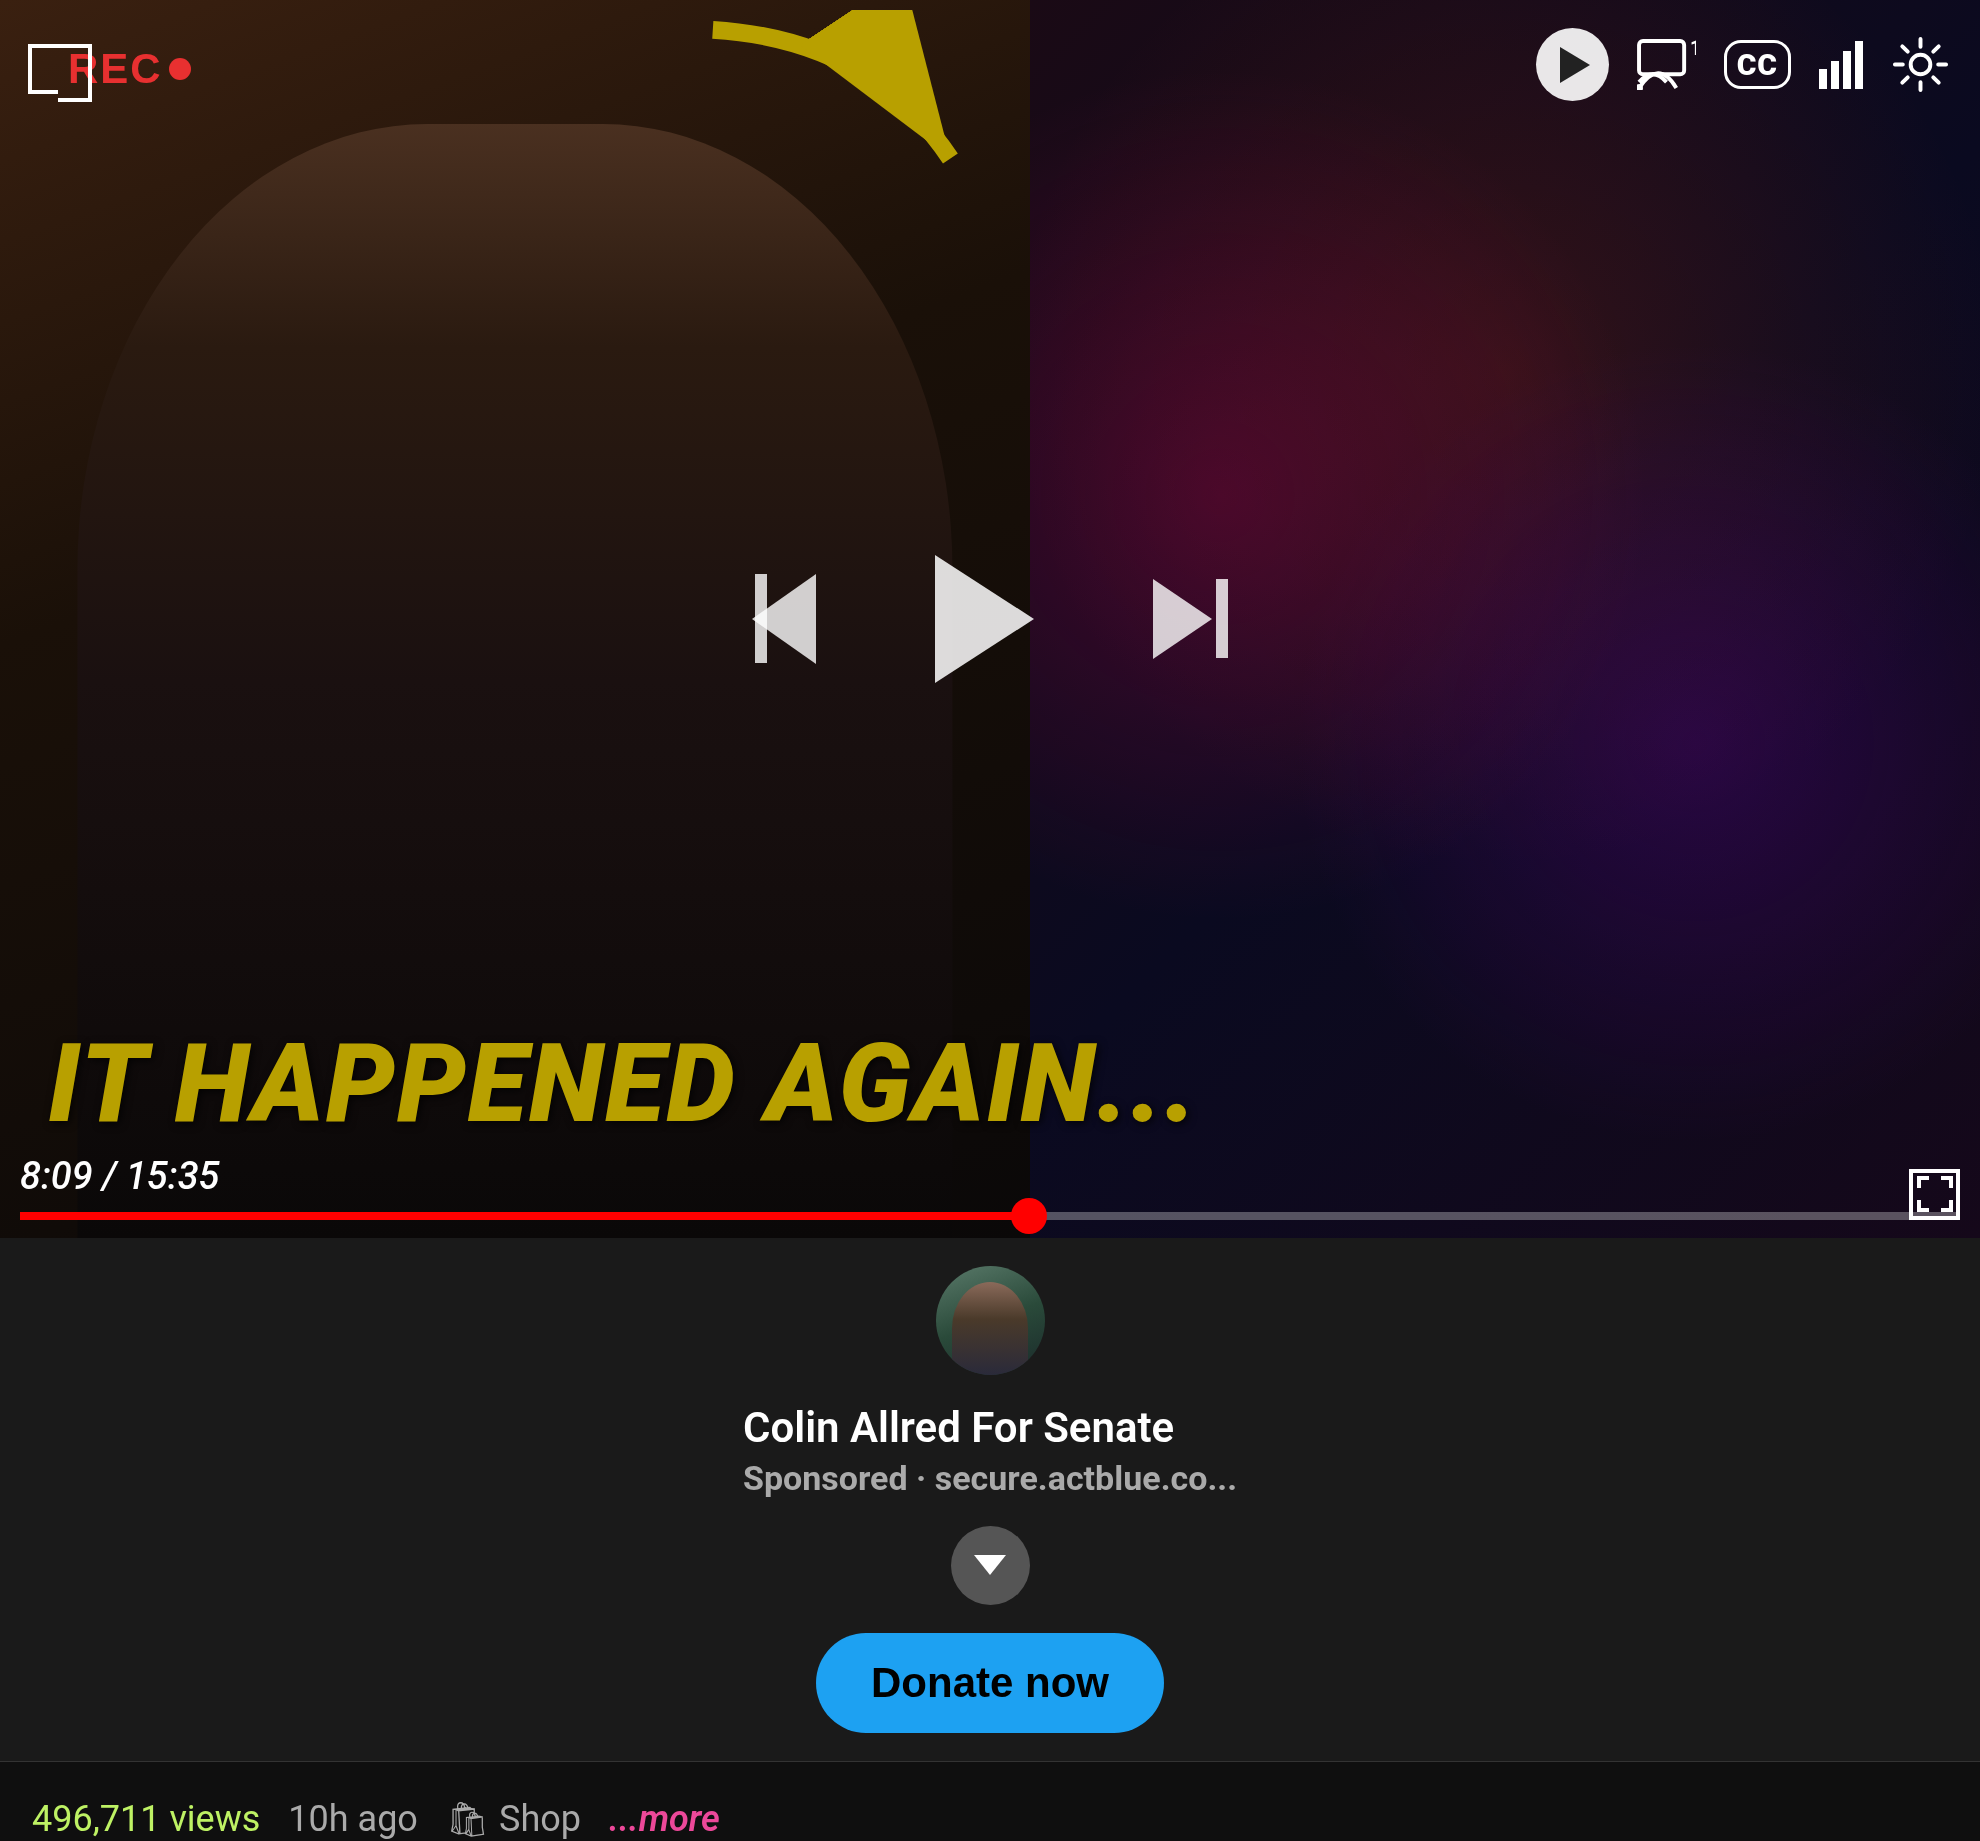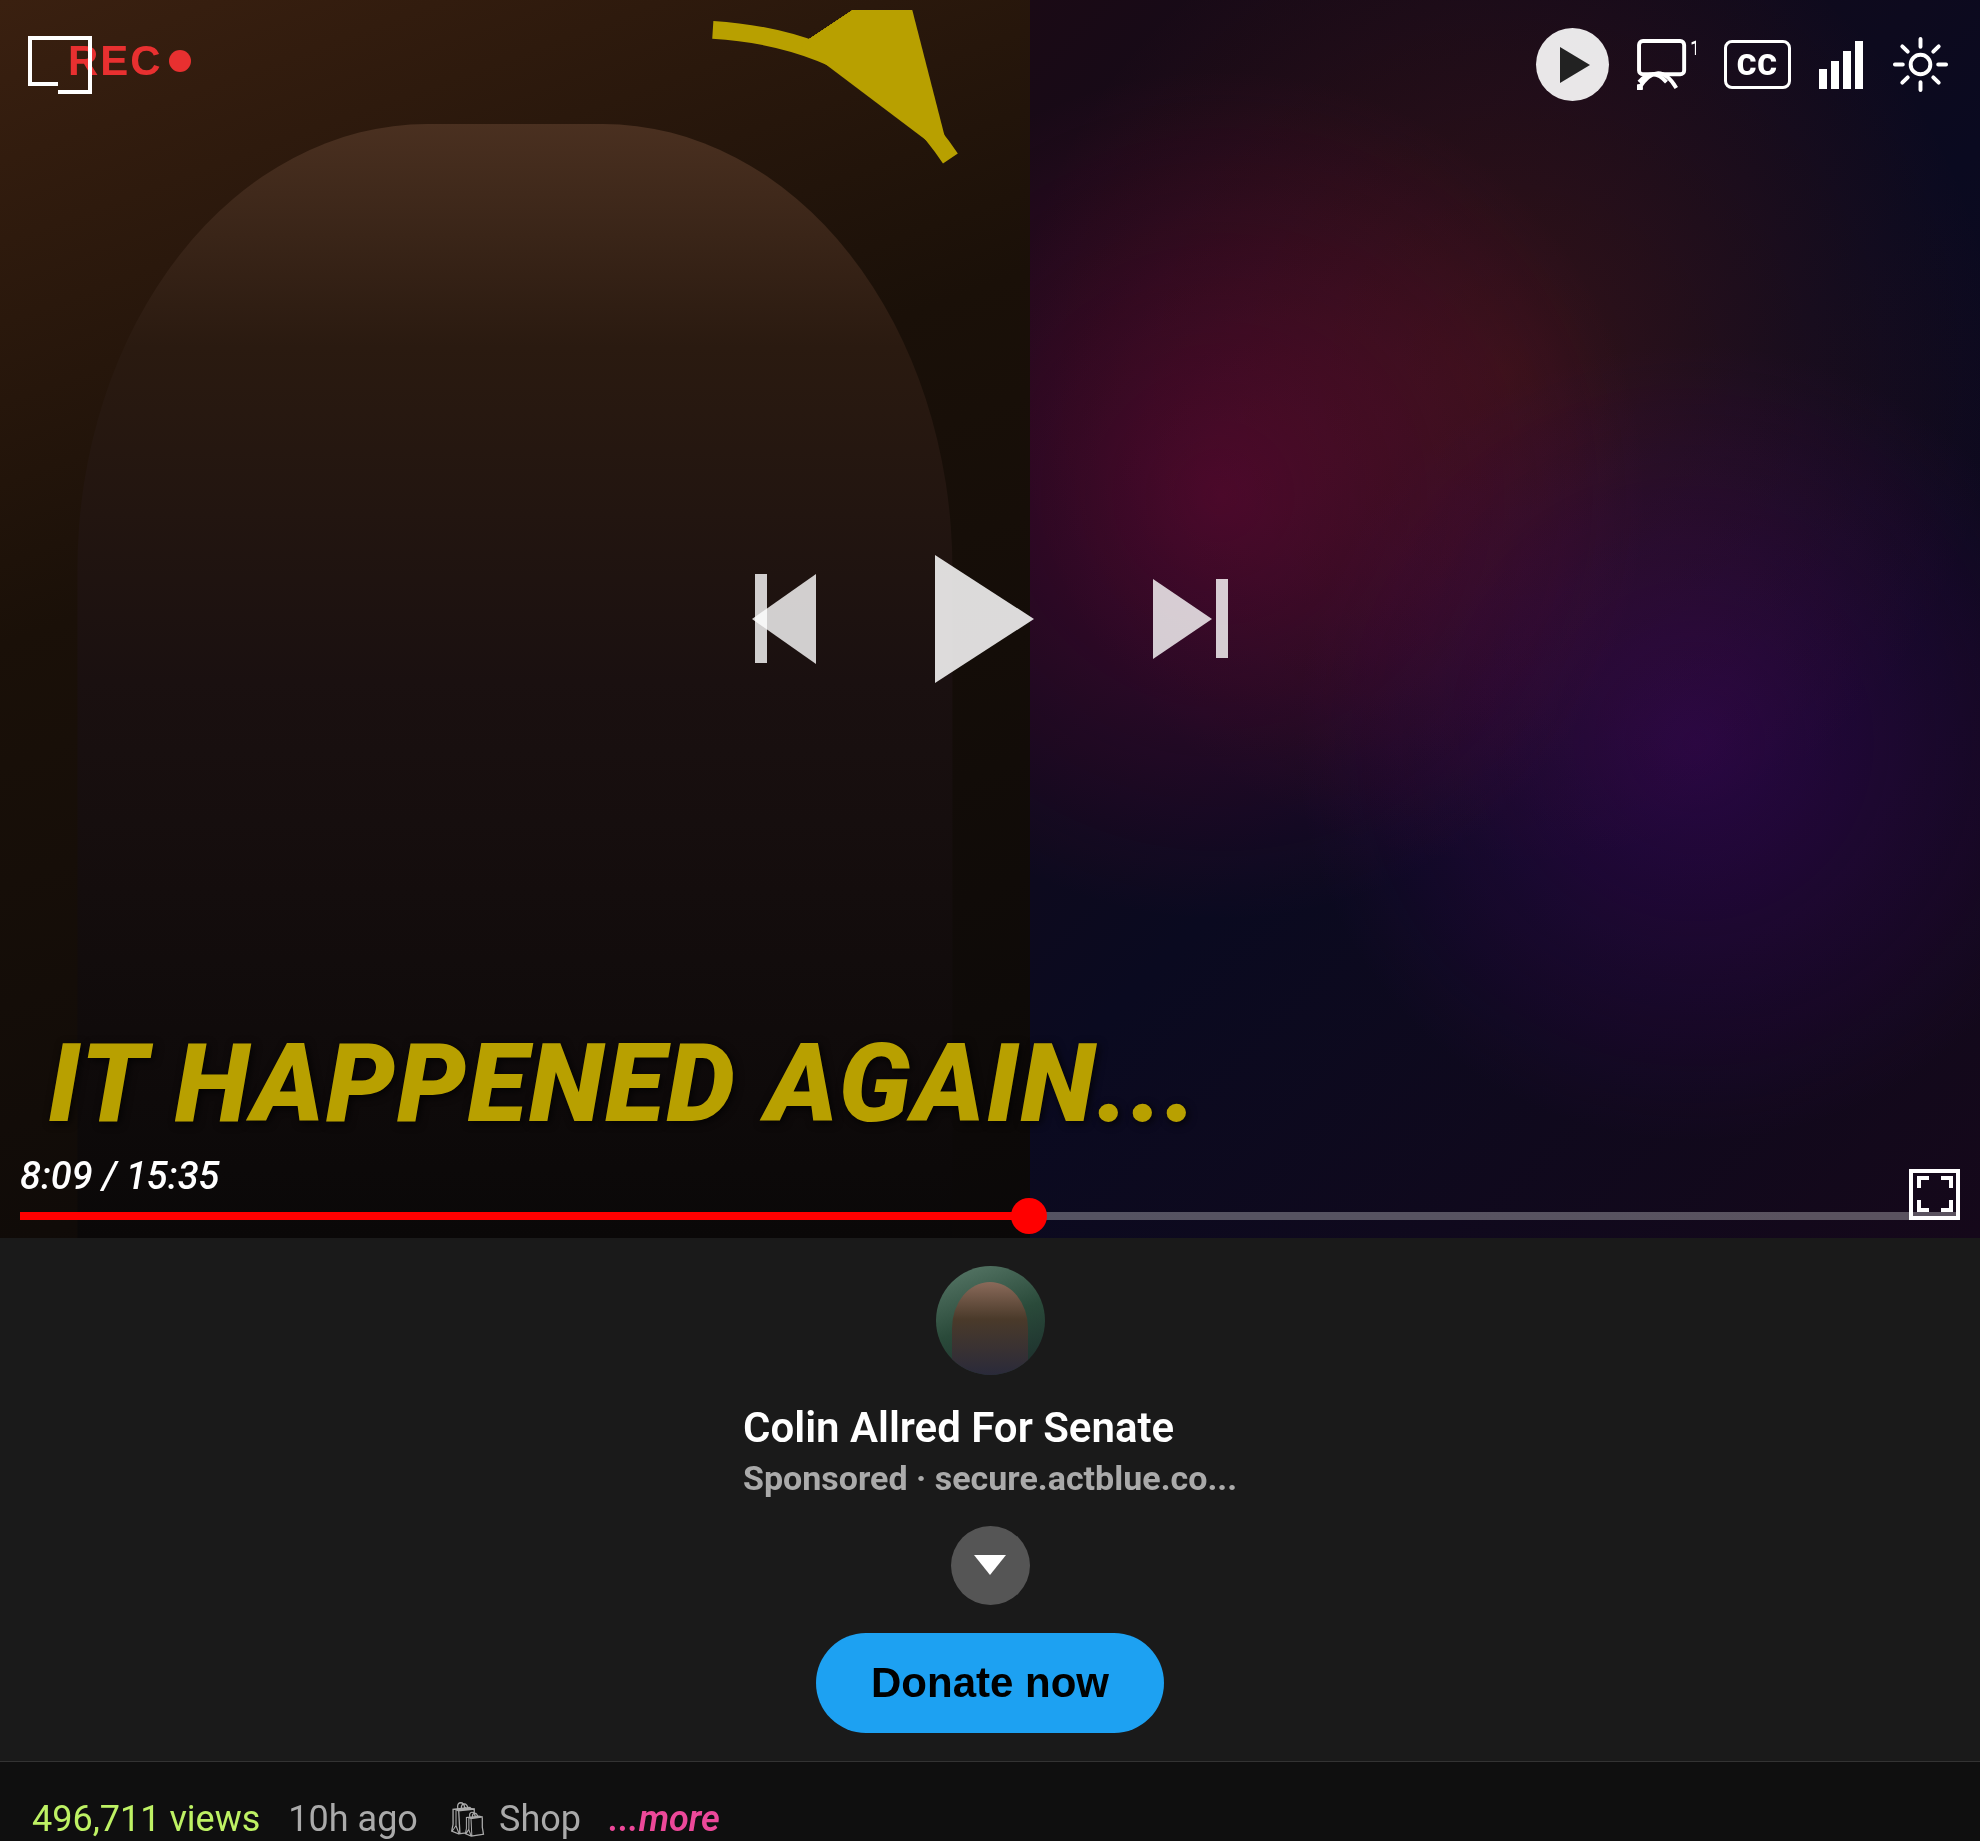--- a/index.html
+++ b/index.html
@@ -64,21 +64,21 @@
       inset: 0;
       background: 
         radial-gradient(circle at 20% 40%, rgba(180, 0, 80, 0.3) 0%, transparent 40%),
         radial-gradient(circle at 70% 60%, rgba(100, 0, 150, 0.3) 0%, transparent 40%),
         radial-gradient(circle at 50% 30%, rgba(200, 50, 0, 0.2) 0%, transparent 50%);
     }
 
     
     .rec-indicator {
       position: absolute;
-      top: 36px;
+      top: 44px;
       left: 28px;
       display: flex;
       align-items: center;
       gap: 10px;
       z-index: 10;
     }
 
     .rec-bracket {
       position: relative;
       border: 4px solid white;
@@ -166,21 +166,21 @@
       margin-left: 6px;
     }
 
     .cast-icon {
       color: white;
       font-size: 51px;
     }
 
     .cc-box {
       border: 3px solid white;
-      border-radius: 8px;
+      border-radius: 17px;
       padding: 4px 10px;
       font-size: 30px;
       font-weight: 900;
       color: white;
       letter-spacing: 1px;
     }
 
     .battery-icon {
       display: flex;
       align-items: center;

